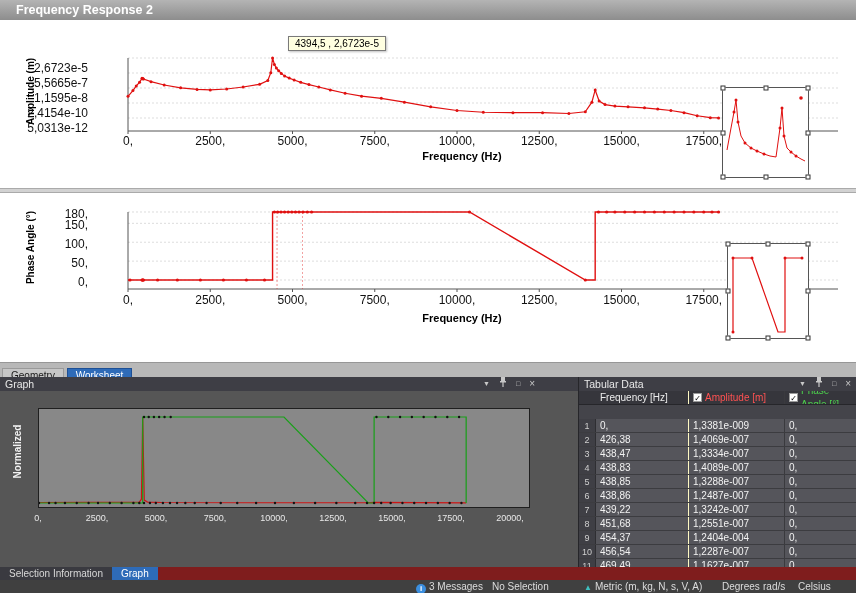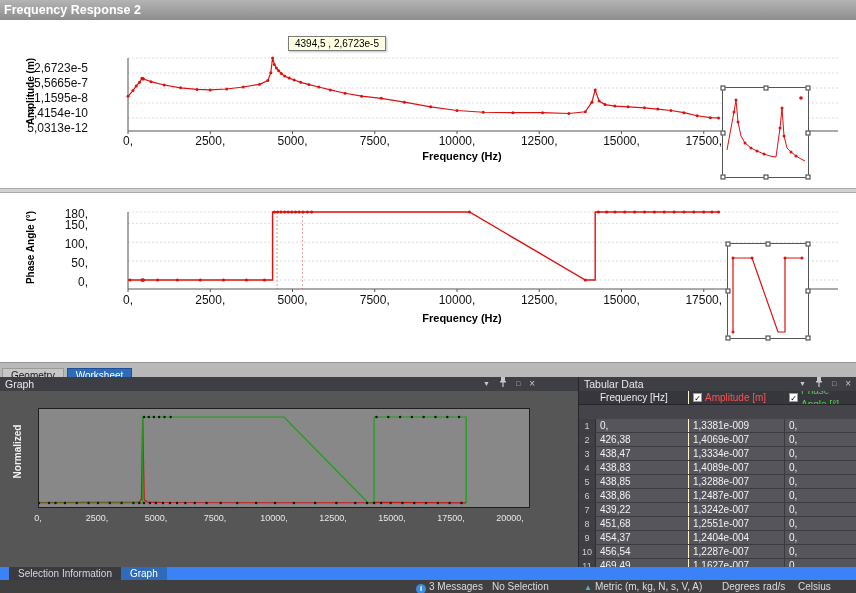--- a/index.html
+++ b/index.html
@@ -3,21 +3,21 @@
 <meta charset="utf-8">
 <style>
   *{margin:0;padding:0;box-sizing:border-box;}
   html,body{width:856px;height:593px;background:#fff;}
   body{font-family:"Liberation Sans","DejaVu Sans",sans-serif;}
   .app{position:relative;width:856px;height:593px;overflow:hidden;background:#fff;}
 
   
   .title-bar{position:absolute;left:0;top:0;width:856px;height:20px;
     background:linear-gradient(#b4b4b4,#8d8d8d);color:#fff;font-weight:bold;
-    font-size:12.5px;line-height:20px;padding-left:4px;}
+    font-size:12.5px;line-height:20px;padding-left:16px;}
 
   
   .charts-area{position:absolute;left:0;top:20px;width:856px;height:342px;background:#fff;}
   #chart-layer{position:absolute;left:0;top:0;width:856px;height:362px;pointer-events:none;}
   .tick{position:absolute;font-size:12px;color:#111;white-space:nowrap;}
   .vlabel{position:absolute;font-weight:bold;font-size:10px;color:#000;text-align:center;transform:rotate(-90deg);}
   .xlabel{position:absolute;font-weight:bold;font-size:11px;color:#000;text-align:center;}
   .tooltip{position:absolute;left:288px;top:36px;background:#ffffe1;border:1px solid #7a7a7a;
     font-size:10px;padding:1px 6px;color:#000;box-shadow:1px 1px 2px rgba(0,0,0,.25);}
   .separator{position:absolute;left:0;top:188px;width:856px;height:5px;background:#d2d2d2;
@@ -62,22 +62,22 @@
   .c1{width:93px;padding-left:4px;border-right:1px solid #fef9c3;flex:none;overflow:hidden;}
   .c2{width:96px;padding-left:4px;border-right:1px solid #3a3a3e;flex:none;overflow:hidden;display:flex;align-items:center;}
   .c3{width:72px;padding-left:4px;flex:none;overflow:hidden;display:flex;align-items:center;}
   #tab-rows{position:absolute;left:0;top:28px;width:278px;height:162px;overflow:hidden;}
   .cb{display:inline-block;width:9px;height:9px;background:#fff;border:1px solid #9a9a9a;color:#000;
     font-size:8px;line-height:9px;text-align:center;margin-right:3px;flex:none;}
   .amp-col{color:#ff5252;}
   .ph-col{color:#4cd34c;}
 
   
-  .bottom-tabs{position:absolute;left:0;top:567px;width:856px;height:13px;background:#3b82f6;
-    display:flex;font-size:10px;line-height:13px;padding-left:9px;}
+  .bottom-tabs{position:absolute;left:0;top:567px;width:856px;height:13px;background:#7f1d1d;
+    display:flex;font-size:10px;line-height:13px;}
   .btab{padding:0 9px;height:13px;}
   .btab.plain{background:#3a3a40;color:#d8d8d8;}
   .btab.active{background:#2e6bb8;color:#fff;}
   .status-bar{position:absolute;left:0;top:580px;width:856px;height:13px;background:#404040;
     color:#dcdcdc;font-size:10px;line-height:13px;}
   .status-bar span.item{position:absolute;white-space:nowrap;}
   .info-ic{display:inline-block;width:10px;height:10px;border-radius:5px;background:#3b8ede;color:#fff;
     font-size:8px;font-weight:bold;line-height:10px;text-align:center;margin-right:3px;vertical-align:-1px;}
   .unit-ic{color:#3fbfbf;font-size:8px;margin-right:3px;}
 </style>

